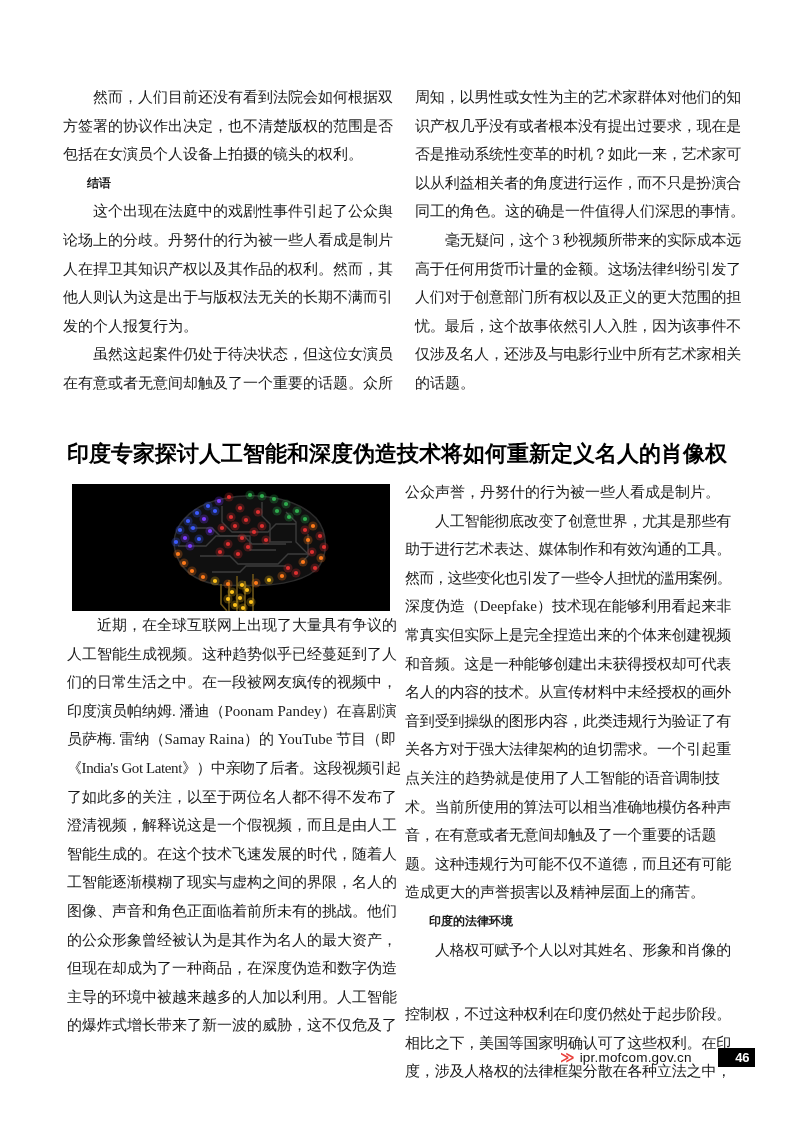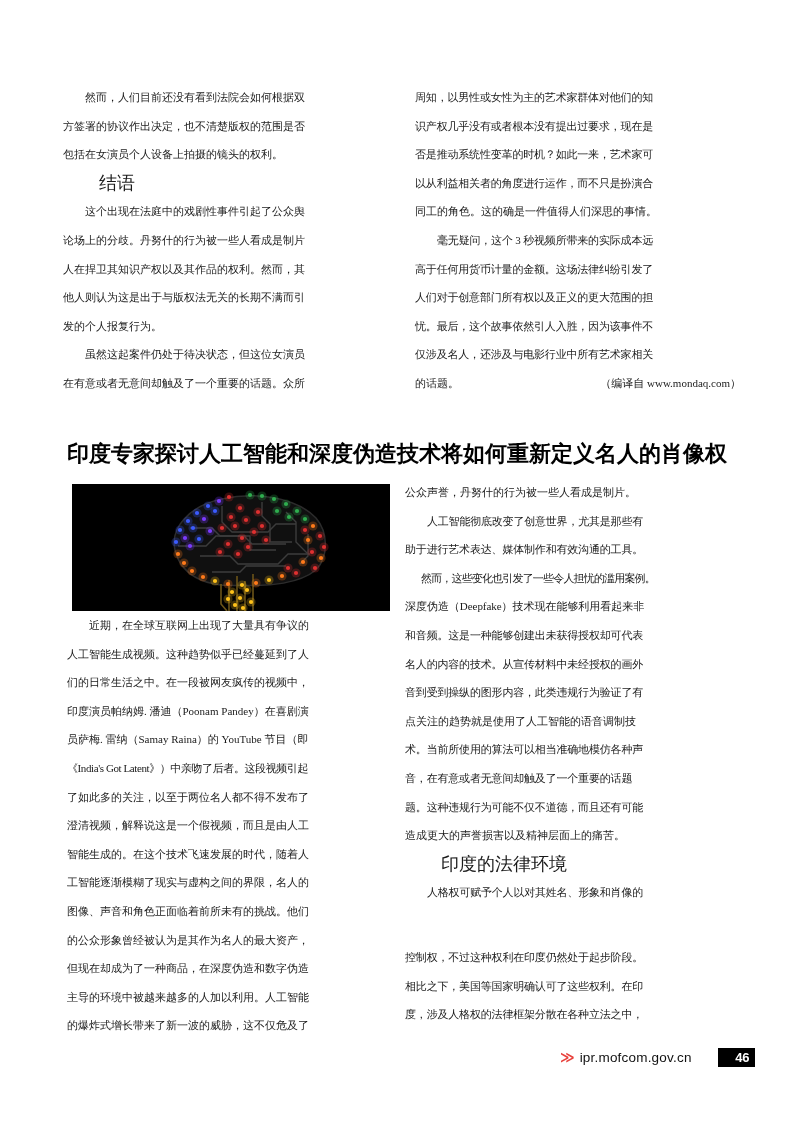--- a/index.html
+++ b/index.html
@@ -7,28 +7,28 @@
   #page {
     position:relative; width:794px; height:1123px; margin:0 auto;
     background:#ffffff; overflow:hidden;
     font-family:"Liberation Serif","DejaVu Serif",serif;
     color:#1a1a1a;
   }
   .col-section { position:absolute; }
   .col { position:absolute; top:0; }
   
   .ln {
-    height:28.6px; line-height:28.6px; font-size:11px;
+    height:28.6px; line-height:28.6px; font-size:15px;
     white-space:nowrap; overflow:visible;
   }
   .ln.indent { text-indent:2em; }
   .ln.head {
-    text-indent:2em; font-weight:400;
+    text-indent:2em; font-weight:700;
     font-family:"Liberation Sans","DejaVu Sans",sans-serif;
-    font-size:18px;
+    font-size:12px;
   }
   .ln.split { display:flex; justify-content:space-between; }
   
   #headline {
     position:absolute; left:63px; top:436px; width:668px; height:36px;
     font-family:"Liberation Sans","DejaVu Sans",sans-serif;
     font-weight:700; font-size:22px; line-height:36px; color:#000;
     text-align:center; white-space:nowrap;
   }
   
@@ -76,21 +76,20 @@
         <div class="ln" style="letter-spacing: -0.18px;">否是推动系统性变革的时机？如此一来，艺术家可</div>
         <div class="ln" style="letter-spacing: -0.18px;">以从利益相关者的角度进行运作，而不只是扮演合</div>
         <div class="ln end">同工的角色。这的确是一件值得人们深思的事情。</div>
         <div class="ln indent" style="letter-spacing: -0.18px;">毫无疑问，这个 3 秒视频所带来的实际成本远</div>
         <div class="ln" style="letter-spacing: -0.18px;">高于任何用货币计量的金额。这场法律纠纷引发了</div>
         <div class="ln" style="letter-spacing: -0.18px;">人们对于创意部门所有权以及正义的更大范围的担</div>
         <div class="ln" style="letter-spacing: -0.18px;">忧。最后，这个故事依然引人入胜，因为该事件不</div>
         <div class="ln" style="letter-spacing: -0.18px;">仅涉及名人，还涉及与电影行业中所有艺术家相关</div>
         <div class="ln split">
           <span>的话题。</span>
-          <span>（编译自 www.mondaq.com）</span>
         </div>
       </div>
   </div>
 
   <div id="headline">印度专家探讨人工智能和深度伪造技术将如何重新定义名人的肖像权</div>
 
   <div id="brain-image">
     <svg width="318" height="127" viewBox="0 0 318 127">
       <rect x="0" y="0" width="318" height="127" fill="#000"></rect>
 
@@ -262,25 +261,27 @@
       <div class="ln" style="letter-spacing: 0px;">图像、声音和角色正面临着前所未有的挑战。他们</div>
       <div class="ln" style="letter-spacing: 0px;">的公众形象曾经被认为是其作为名人的最大资产，</div>
       <div class="ln" style="letter-spacing: 0px;">但现在却成为了一种商品，在深度伪造和数字伪造</div>
       <div class="ln" style="letter-spacing: 0px;">主导的环境中被越来越多的人加以利用。人工智能</div>
       <div class="ln" style="letter-spacing: 0px;">的爆炸式增长带来了新一波的威胁，这不仅危及了</div>
     </div>
   <div class="col-section" style="left:405px; top:478px; width:326px; height:575px">
       <div class="ln end">公众声誉，丹努什的行为被一些人看成是制片。</div>
       <div class="ln indent" style="letter-spacing: -0.2px;">人工智能彻底改变了创意世界，尤其是那些有</div>
       <div class="ln" style="letter-spacing: -0.18px;">助于进行艺术表达、媒体制作和有效沟通的工具。</div>
-      <div class="ln" style="letter-spacing: -0.83px; margin-left: 16px;">然而，这些变化也引发了一些令人担忧的滥用案例。</div>
+      <div class="ln" style="letter-spacing: -0.83px;">然而，这些变化也引发了一些令人担忧的滥用案例。</div>
       <div class="ln" style="letter-spacing: -0.04px;">深度伪造（Deepfake）技术现在能够利用看起来非</div>
+      <div class="ln" style="letter-spacing: -0.18px;">常真实但实际上是完全捏造出来的个体来创建视频</div>
       <div class="ln" style="letter-spacing: -0.18px;">和音频。这是一种能够创建出未获得授权却可代表</div>
       <div class="ln" style="letter-spacing: -0.18px;">名人的内容的技术。从宣传材料中未经授权的画外</div>
       <div class="ln" style="letter-spacing: -0.18px;">音到受到操纵的图形内容，此类违规行为验证了有</div>
+      <div class="ln" style="letter-spacing: -0.18px;">关各方对于强大法律架构的迫切需求。一个引起重</div>
       <div class="ln" style="letter-spacing: 0px;">点关注的趋势就是使用了人工智能的语音调制技</div>
       <div class="ln" style="letter-spacing: -0.18px;">术。当前所使用的算法可以相当准确地模仿各种声</div>
       <div class="ln" style="letter-spacing: -0.18px;">音，在有意或者无意间却触及了一个重要的话题</div>
       <div class="ln" style="letter-spacing: -0.18px;">题。这种违规行为可能不仅不道德，而且还有可能</div>
       <div class="ln end">造成更大的声誉损害以及精神层面上的痛苦。</div>
       <div class="ln head">印度的法律环境</div>
       <div class="ln indent" style="letter-spacing: -0.2px;">人格权可赋予个人以对其姓名、形象和肖像的</div>
       <div class="ln" style="letter-spacing: -0.18px; margin-top: 36px;">控制权，不过这种权利在印度仍然处于起步阶段。</div>
       <div class="ln" style="letter-spacing: -0.18px;">相比之下，美国等国家明确认可了这些权利。在印</div>
       <div class="ln" style="letter-spacing: -0.18px;">度，涉及人格权的法律框架分散在各种立法之中，</div>

